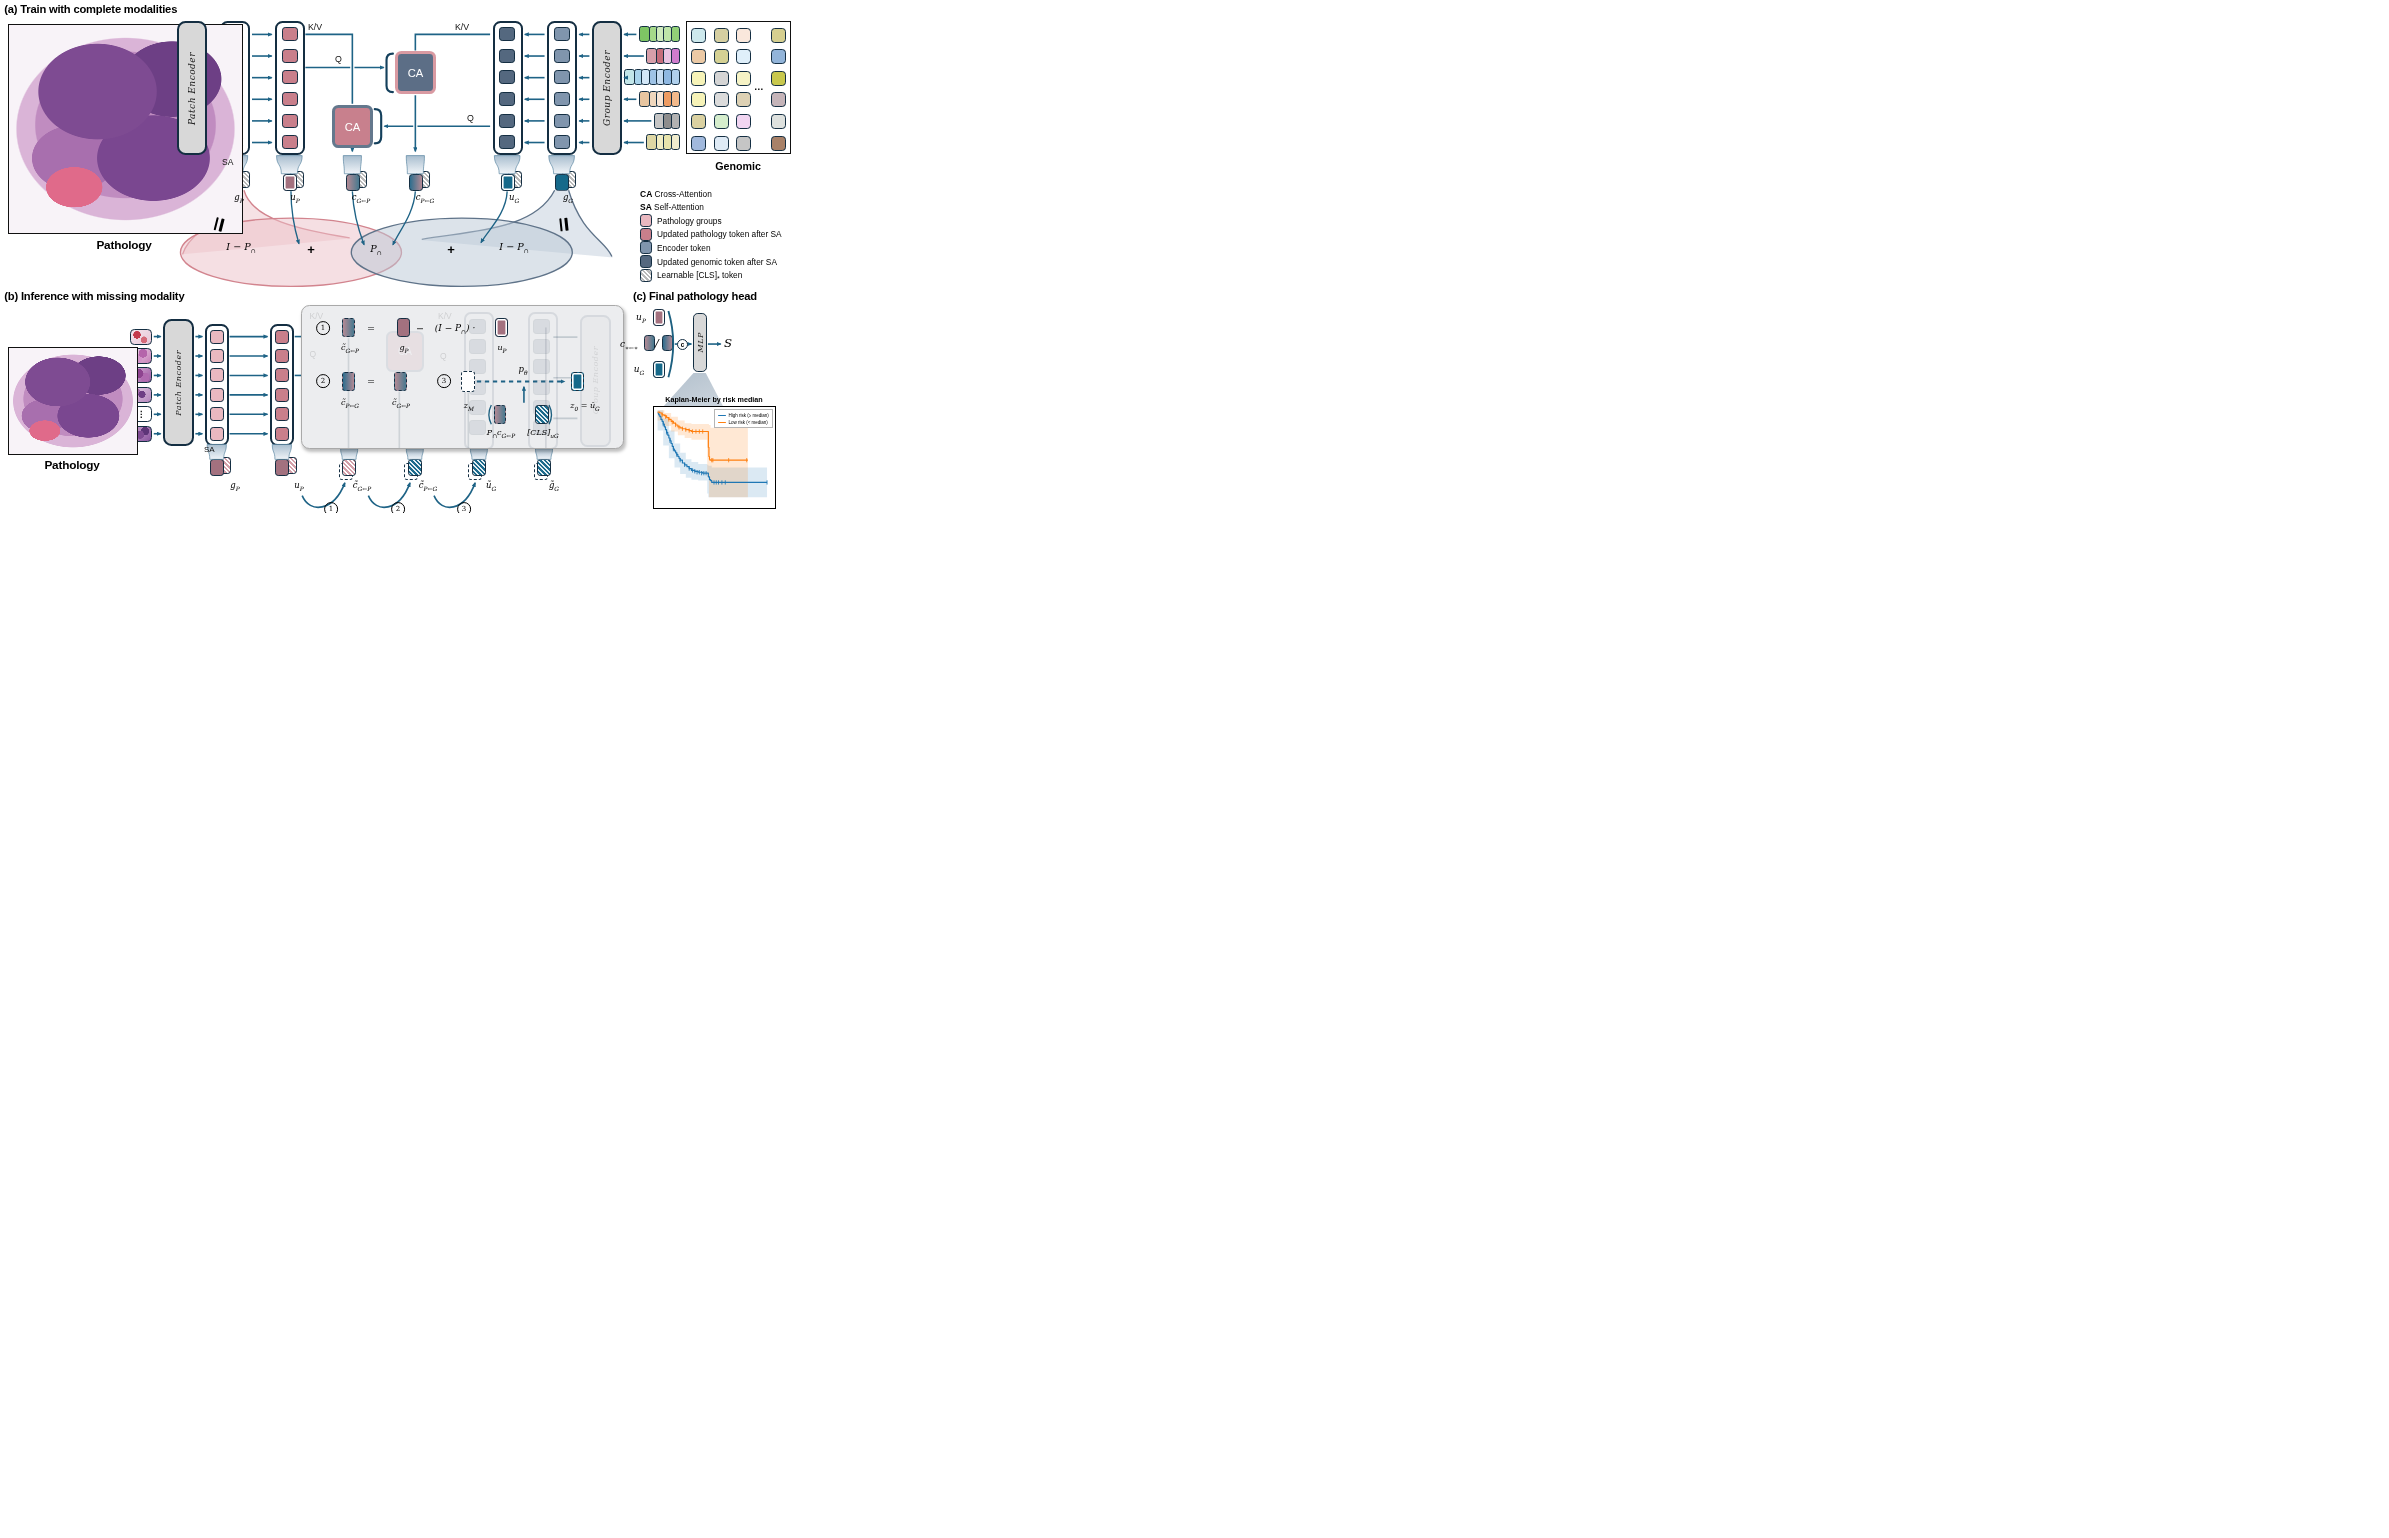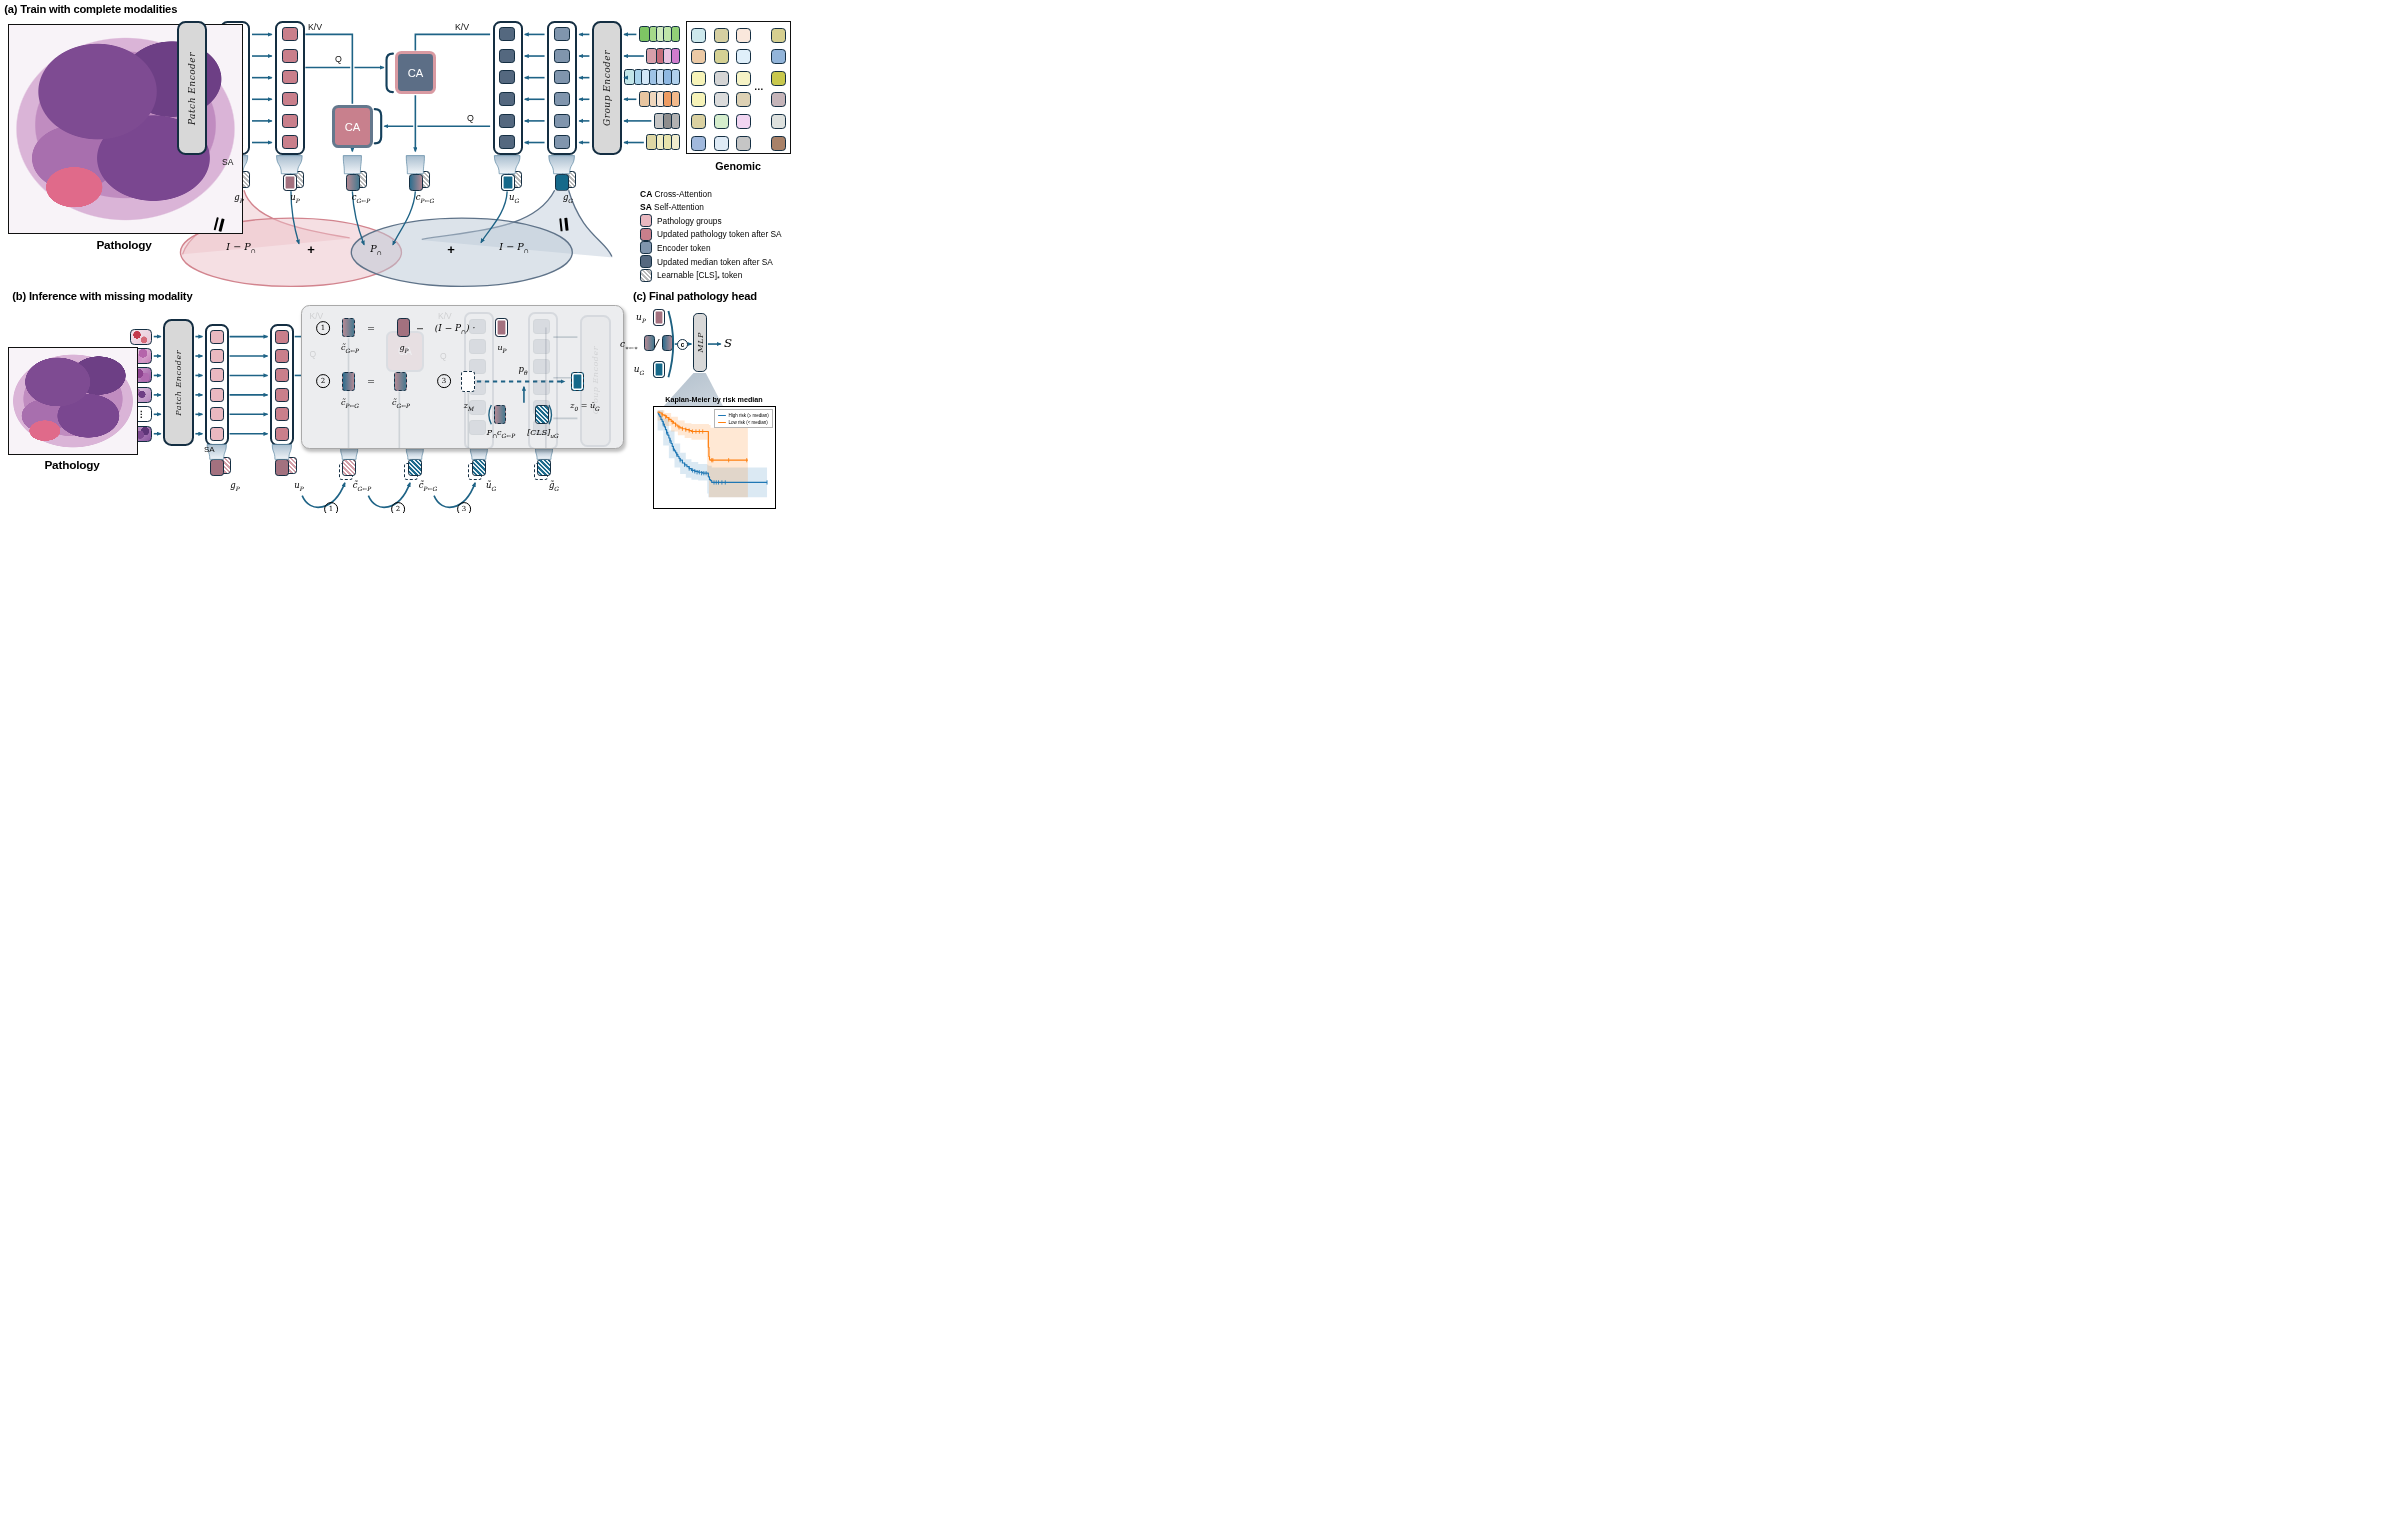--- a/index.html
+++ b/index.html
@@ -275,26 +275,26 @@
   <div id="legend" style="position: absolute; left: 640px; top: 189px; z-index: 2;">
       <div class="legrow" style="left: 0px; top: 0px;"><span class="legkey">CA</span><span>  Cross-Attention</span></div>
       <div class="legrow" style="left: 0px; top: 13.4px;"><span class="legkey">SA</span><span>  Self-Attention</span></div>
       <div class="swatch" style="left: 0px; top: 25px; background: var(--pink);"></div>
       <div class="legrow" style="left: 17px; top: 27px;">Pathology groups</div>
       <div class="swatch" style="left: 0px; top: 39px; background: var(--rose);"></div>
       <div class="legrow" style="left: 17px; top: 40px;">Updated pathology token after SA</div>
       <div class="swatch" style="left: 0px; top: 52px; background: var(--gblue);"></div>
       <div class="legrow" style="left: 17px; top: 54px;">Encoder token</div>
       <div class="swatch" style="left: 0px; top: 66px; background: var(--slate);"></div>
-      <div class="legrow" style="left: 17px; top: 68px;">Updated median token after SA</div>
+      <div class="legrow" style="left: 17px; top: 68px;">Updated genomic token after SA</div>
       <div class="swatch hatchg" style="left: 0px; top: 80px;"></div>
       <div class="legrow" style="left: 17px; top: 81px;">Learnable [CLS]<sub>*</sub><span> token</span></div>
     </div>
 
-  <div class="lay title" style="left:4.3px;top:290px;margin-left:8px;">(b) Inference with missing modality</div>
+  <div class="lay title" style="left:4.3px;top:290px;">(b) Inference with missing modality</div>
   <div id="pathimg-b" class="lay" style="left:7.5px;top:347px;width:128px;height:106px;">
       <div class="histo"></div>
     </div>
   <div class="lay title" style="left:72px;top:458px;transform:translateX(-50%);font-size:11.8px;">Pathology</div>
   <div class="encoder" style="left:163px;top:319px;width:31px;height:127px;z-index:2;">
     <span class="vtext" style="font-size:8px;">Patch Encoder</span>
   </div>
   <div class="sa-lbl lay" style="left:204px;top:445px;font-size:8px;">SA</div>
 
   <div id="panel-b">

